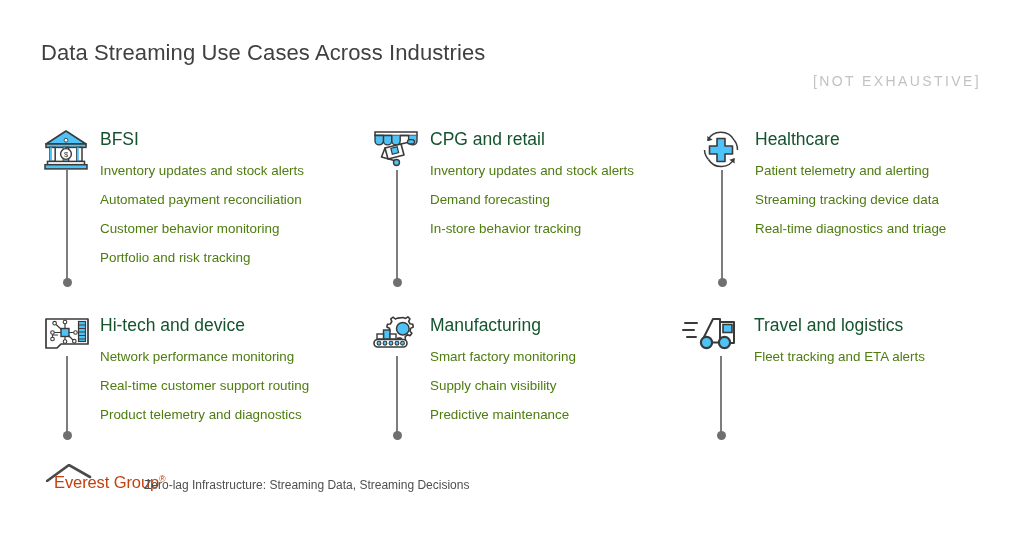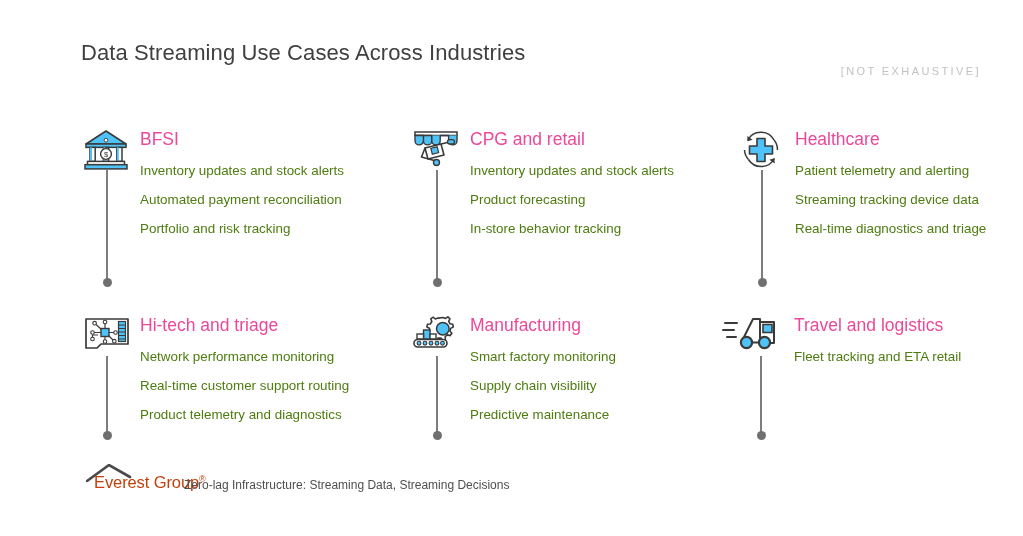--- a/index.html
+++ b/index.html
@@ -12,36 +12,35 @@
     height: 536px;
     position: relative;
     font-family: "Liberation Sans", sans-serif;
     overflow: hidden;
     color: #4a4a4a;
   }
   #slide {
     position: absolute;
     inset: 0;
     background: #ffffff;
-    margin-left: 40px;
   }
   .title {
     position: absolute;
     left: 41px;
     top: 40px;
     font-size: 22px;
     color: #404040;
     letter-spacing: 0.1px;
     white-space: nowrap;
   }
   .not-exhaustive {
     position: absolute;
     right: 42px;
-    top: 65px;
-    font-size: 11px;
+    top: 73px;
+    font-size: 14px;
     letter-spacing: 2.4px;
     color: #c2c2c2;
     white-space: nowrap;
   }
   .cell {
     position: absolute;
     width: 330px;
   }
   .cell .icon-wrap {
     position: absolute;
@@ -66,21 +65,21 @@
     width: 9px;
     height: 9px;
     border-radius: 50%;
     background: #6f6f6f;
   }
   .cell-heading {
     position: absolute;
     left: 59px;
     top: 1px;
     font-size: 17.5px;
-    color: #ec4899;
+    color: #14532d;
     white-space: nowrap;
   }
   .bullets {
     position: absolute;
     left: 59px;
     top: 28px;
   }
   .bullet {
     font-size: 13.4px;
     color: #4d7c0f;
@@ -170,20 +169,21 @@
         <circle cx="25" cy="26" r="5.4" fill="#ffffff" stroke="#3a3a3a" stroke-width="1.4"></circle>
         <text x="25" y="29.2" font-family="Liberation Sans, sans-serif" font-size="7.6" fill="#3a3a3a" text-anchor="middle">$</text>
         <rect x="6.5" y="33.4" width="37" height="3.3" fill="#ffffff" stroke="#3a3a3a" stroke-width="1.5"></rect>
         <rect x="4" y="36.7" width="42" height="4.2" fill="#4FC3F7" stroke="#3a3a3a" stroke-width="1.5"></rect>
       </svg>
     </div>
     <div class="cell-heading">BFSI</div>
     <div class="bullets">
       <div class="bullet">Inventory updates and stock alerts</div>
       <div class="bullet">Automated payment reconciliation</div>
+      <div class="bullet">Customer behavior monitoring</div>
       <div class="bullet">Portfolio and risk tracking</div>
     </div>
   </div>
 
   <div class="cell cell-1">
     <div class="connector" style="height:113px"></div>
     <div class="connector-dot" style="top:150px"></div>
     <div class="icon-wrap">
       <svg width="52" height="46" viewBox="0 0 52 46">
         <path d="M4 4 H46 V7.5 H4 Z" fill="#ffffff" stroke="#3a3a3a" stroke-width="1.5"></path>
@@ -195,21 +195,21 @@
         <rect x="20.5" y="19.5" width="6.5" height="6" transform="rotate(-14 23.7 22.5)" fill="#4FC3F7" stroke="#3a3a3a" stroke-width="1.2"></rect>
         <path d="M30 16 L37.5 14.2" stroke="#3a3a3a" stroke-width="1.6" stroke-linecap="round"></path>
         <rect x="36.5" y="11.6" width="7" height="4.4" rx="2.2" fill="#4FC3F7" stroke="#3a3a3a" stroke-width="1.3"></rect>
         <path d="M14 20 L10.5 29 L25 33" stroke="#3a3a3a" stroke-width="1.6" fill="none" stroke-linejoin="round" stroke-linecap="round"></path>
         <circle cx="25.5" cy="34.5" r="3" fill="#4FC3F7" stroke="#3a3a3a" stroke-width="1.4"></circle>
       </svg>
     </div>
     <div class="cell-heading">CPG and retail</div>
     <div class="bullets">
       <div class="bullet">Inventory updates and stock alerts</div>
-      <div class="bullet">Product forecasting</div>
+      <div class="bullet">Demand forecasting</div>
       <div class="bullet">In-store behavior tracking</div>
     </div>
   </div>
 
   <div class="cell cell-2">
     <div class="connector" style="height:113px"></div>
     <div class="connector-dot" style="top:150px"></div>
     <div class="icon-wrap">
       <svg width="50" height="44" viewBox="0 0 50 44">
         <path d="M11.5 12.5 A15 15 0 0 1 38 12" fill="none" stroke="#3a3a3a" stroke-width="1.5"></path>
@@ -242,21 +242,21 @@
         <circle cx="24" cy="8" r="1.8" fill="#ffffff" stroke="#3a3a3a" stroke-width="1.1"></circle>
         <circle cx="11.5" cy="18.5" r="1.8" fill="#ffffff" stroke="#3a3a3a" stroke-width="1.1"></circle>
         <circle cx="13.6" cy="9.2" r="1.8" fill="#ffffff" stroke="#3a3a3a" stroke-width="1.1"></circle>
         <circle cx="33.3" cy="27.2" r="1.8" fill="#ffffff" stroke="#3a3a3a" stroke-width="1.1"></circle>
         <circle cx="24" cy="27.5" r="1.8" fill="#ffffff" stroke="#3a3a3a" stroke-width="1.1"></circle>
         <circle cx="34.5" cy="18.5" r="1.8" fill="#ffffff" stroke="#3a3a3a" stroke-width="1.1"></circle>
         <circle cx="11.5" cy="25" r="1.8" fill="#ffffff" stroke="#3a3a3a" stroke-width="1.1"></circle>
         <path d="M11.5 23.2 V21 H17" stroke="#3a3a3a" stroke-width="1.2" fill="none"></path>
       </svg>
     </div>
-    <div class="cell-heading">Hi-tech and triage</div>
+    <div class="cell-heading">Hi-tech and device</div>
     <div class="bullets">
       <div class="bullet">Network performance monitoring</div>
       <div class="bullet">Real-time customer support routing</div>
       <div class="bullet">Product telemetry and diagnostics</div>
     </div>
   </div>
 
   <div class="cell cell-4">
     <div class="connector" style="height:80px"></div>
     <div class="connector-dot" style="top:117px"></div>
@@ -292,21 +292,21 @@
         <path d="M19 29 L31 5 H38 V29" fill="none" stroke="#3a3a3a" stroke-width="2" stroke-linejoin="round"></path>
         <path d="M38 8 H52 V29 H38 Z" fill="#ffffff" stroke="#3a3a3a" stroke-width="2" stroke-linejoin="round"></path>
         <rect x="41" y="10.5" width="9" height="8" fill="#4FC3F7" stroke="#3a3a3a" stroke-width="1.6"></rect>
         <circle cx="24.5" cy="28.5" r="5.6" fill="#4FC3F7" stroke="#3a3a3a" stroke-width="2.2"></circle>
         <circle cx="42.5" cy="28.5" r="5.6" fill="#4FC3F7" stroke="#3a3a3a" stroke-width="2.2"></circle>
         <path d="M30.2 28.5 H36.8" stroke="#3a3a3a" stroke-width="2"></path>
       </svg>
     </div>
     <div class="cell-heading">Travel and logistics</div>
     <div class="bullets">
-      <div class="bullet">Fleet tracking and ETA retail</div>
+      <div class="bullet">Fleet tracking and ETA alerts</div>
     </div>
   </div>
 
   <div class="footer">
     <div class="logo-block">
       <div class="logo-peak">
         <svg width="46" height="18" viewBox="0 0 46 18">
           <path d="M1 17 L23 1 L44 13" fill="none" stroke="#4a4a4a" stroke-width="2.6" stroke-linecap="round" stroke-linejoin="round"></path>
         </svg>
       </div>

